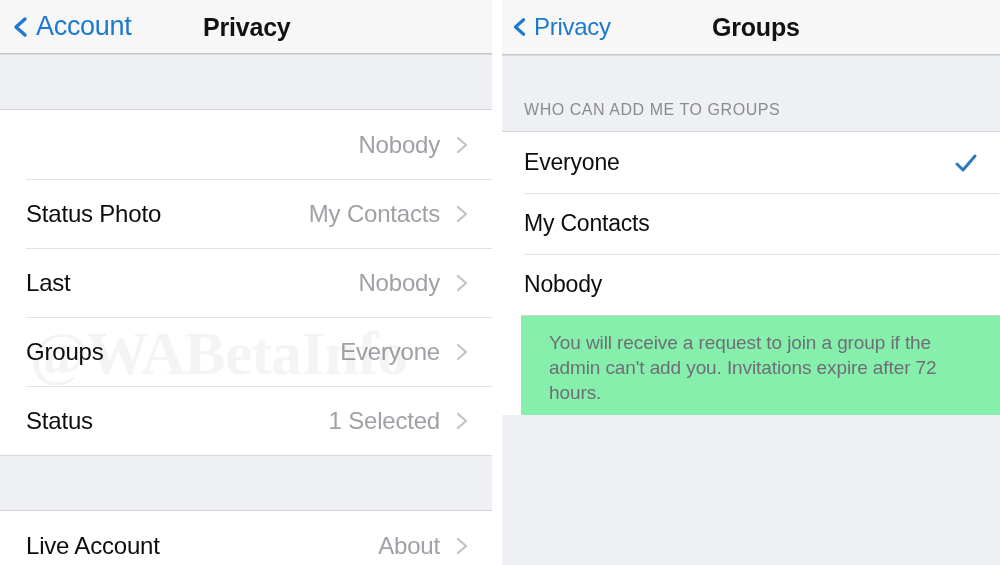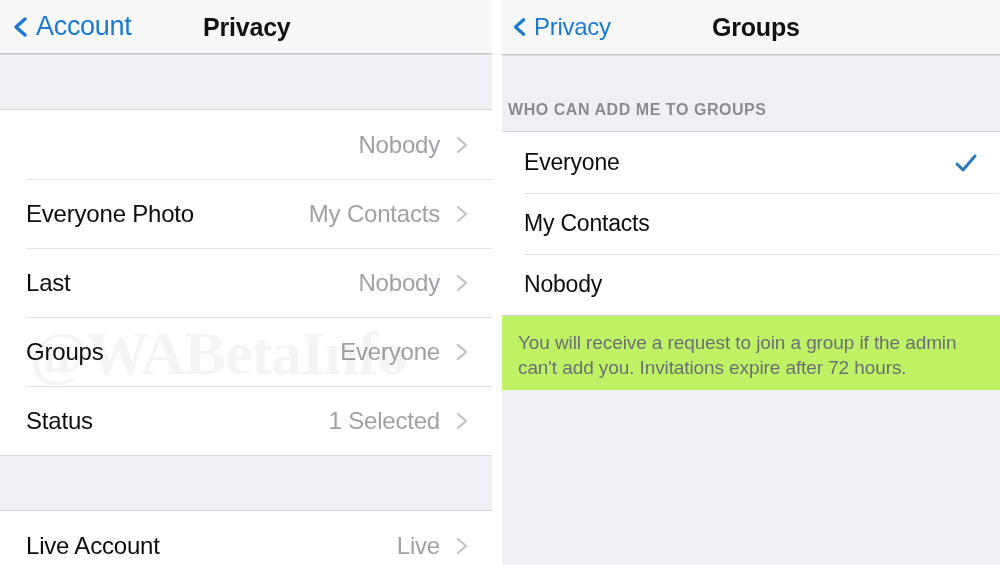--- a/index.html
+++ b/index.html
@@ -90,25 +90,24 @@
     border-top: 1px solid #d9dade;
     border-bottom: 1px solid #d3d4d9;
     width: 100%;
   }
   .spacer.tall  { height: 56px; }
   .spacer.right { height: 37px; border-bottom: none; }
 
   .group-header {
     background: #eff0f4;
     border-bottom: 1px solid #d3d4d9;
-    padding: 0 0 12px 6px;
+    padding: 0 0 12px 22px;
     display: flex;
     align-items: flex-end;
     height: 40px;
-    font-weight: bold;
   }
   .group-header-text {
     font-size: 16px;
     letter-spacing: 0.55px;
     color: #8a8b90;
     text-transform: uppercase;
     white-space: nowrap;
   }
 
   .list { background: #ffffff; width: 100%; }
@@ -162,23 +161,24 @@
 
   .check-mark {
     display: block;
     width: 24px;
     height: 24px;
     flex: 0 0 auto;
   }
 
   
   .footer-note {
-    background: #bef264;
+    background: #86efac;
     border-top: 1px solid #d3d4d9;
-    padding: 14px 24px 10px 16px;
+    padding: 14px 24px 10px 28px;
+    margin-left: 19px;
   }
   .footer-note-text {
     font-size: 19px;
     line-height: 1.32;
     color: #6e6f76;
     letter-spacing: -0.1px;
   }
   .fill-rest { background: #eff0f4; flex: 1 1 auto; width: 100%; }
 
   #panel-right > .stack {
@@ -223,21 +223,21 @@
 
       <div class="row">
         <span class="row-spacer-flex"></span>
         <span class="row-value">Nobody</span>
         <svg class="chev-right" viewBox="0 0 16 22">
           <polyline points="4,4 12,11 4,18" fill="none" stroke="#c2c3c7" stroke-width="2.3" stroke-linecap="round" stroke-linejoin="round"></polyline>
         </svg>
       </div>
 
       <div class="row">
-        <span class="row-label">Everyone Photo</span>
+        <span class="row-label">Status Photo</span>
         <span class="row-spacer-flex"></span>
         <span class="row-value">My Contacts</span>
         <svg class="chev-right" viewBox="0 0 16 22">
           <polyline points="4,4 12,11 4,18" fill="none" stroke="#c2c3c7" stroke-width="2.3" stroke-linecap="round" stroke-linejoin="round"></polyline>
         </svg>
       </div>
 
       <div class="row">
         <span class="row-label">Last</span>
         <span class="row-spacer-flex"></span>
@@ -266,21 +266,21 @@
       </div>
 
     </div>
 
     <div class="spacer tall"></div>
 
     <div class="list">
       <div class="row">
         <span class="row-label">Live Account</span>
         <span class="row-spacer-flex"></span>
-        <span class="row-value">Live</span>
+        <span class="row-value">About</span>
         <svg class="chev-right" viewBox="0 0 16 22">
           <polyline points="4,4 12,11 4,18" fill="none" stroke="#c2c3c7" stroke-width="2.3" stroke-linecap="round" stroke-linejoin="round"></polyline>
         </svg>
       </div>
     </div>
 
     <div class="watermark" id="wm-left-1">@WABetaInfo</div>
   </div>
 
   <div class="panel-gap"></div>

